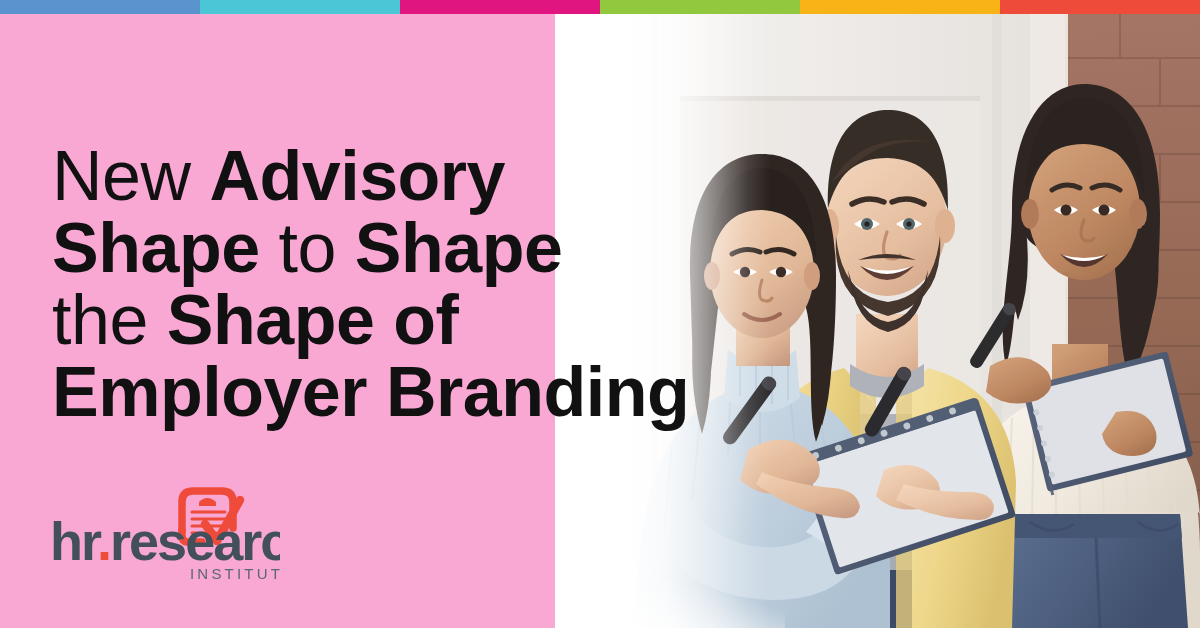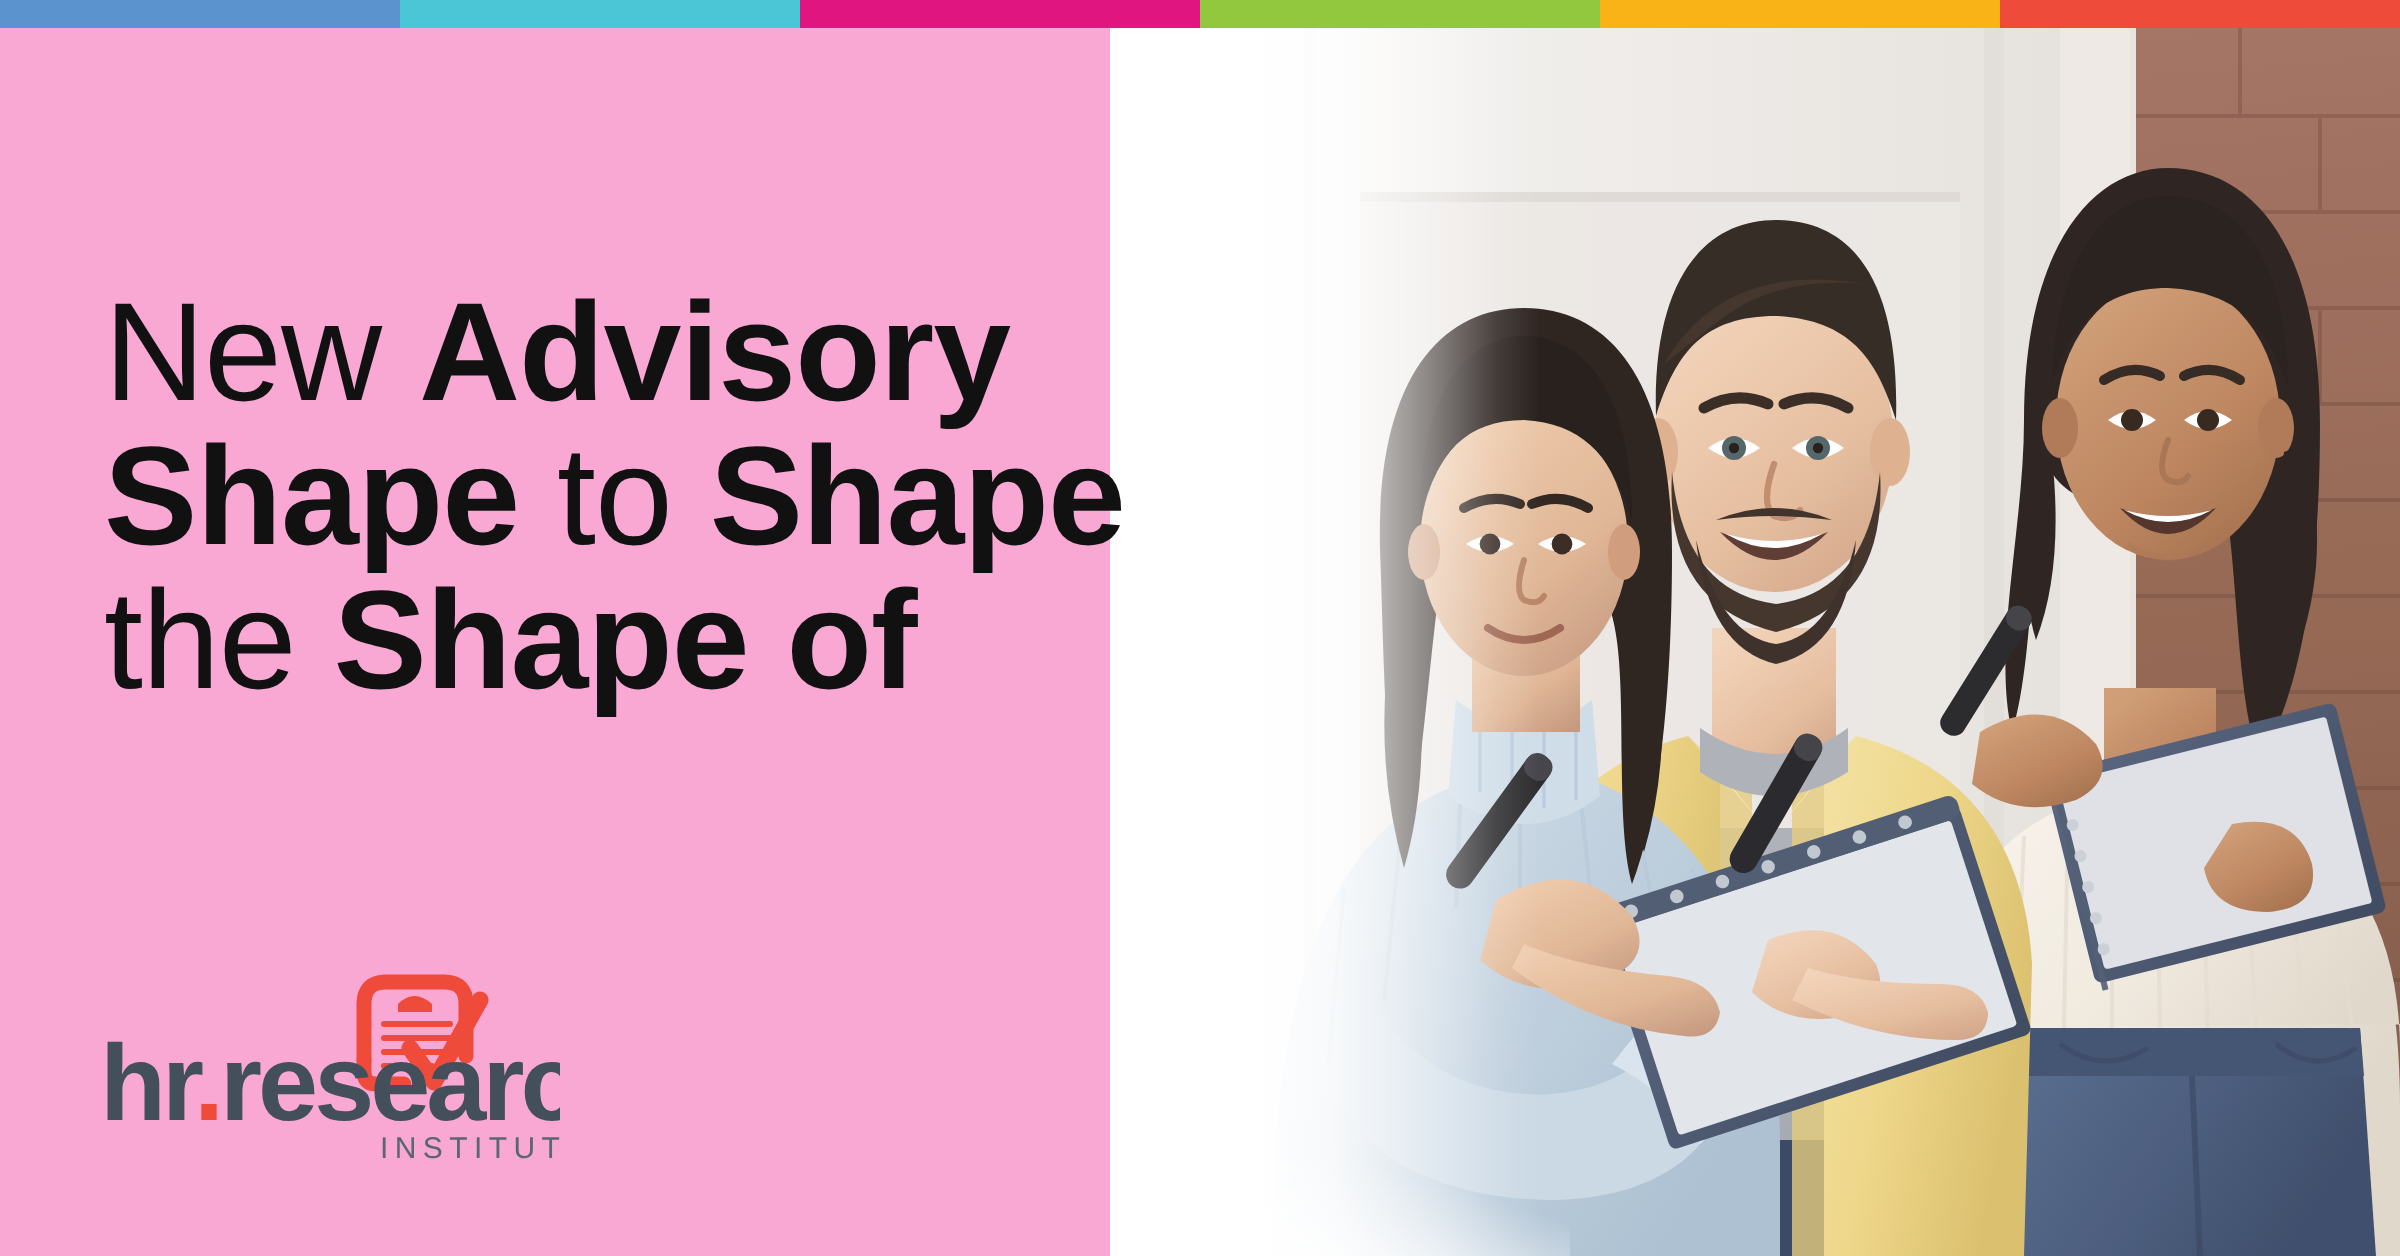--- a/index.html
+++ b/index.html
@@ -415,20 +415,21 @@
     </svg>
   </div>
 
   <div class="photo-fade"></div>
   <div class="photo-fade-bottom"></div>
 
   <h1 class="headline">
     <span class="ln"><span class="hl-light">New </span><span class="hl-bold">Advisory</span></span>
     <span class="ln"><span class="hl-bold">Shape </span><span class="hl-light">to </span><span class="hl-bold">Shape</span></span>
     <span class="ln"><span class="hl-light">the </span><span class="hl-bold">Shape of</span></span>
+    <span class="ln"><span class="hl-bold">Employer Branding</span></span>
   </h1>
 
   <div class="logo">
     <svg class="logo-svg" viewBox="0 0 230 100">
 
       <g>
 
         <path d="M132 46 L132 18 Q132 7 143 7 L172 7 Q183 7 183 18 L183 44" fill="none" stroke="#EE4B3A" stroke-width="7.5" stroke-linecap="round"></path>
         <path d="M132 46 L132 52 Q132 58 138 58 L152 58" fill="none" stroke="#EE4B3A" stroke-width="7.5" stroke-linecap="round"></path>
 

